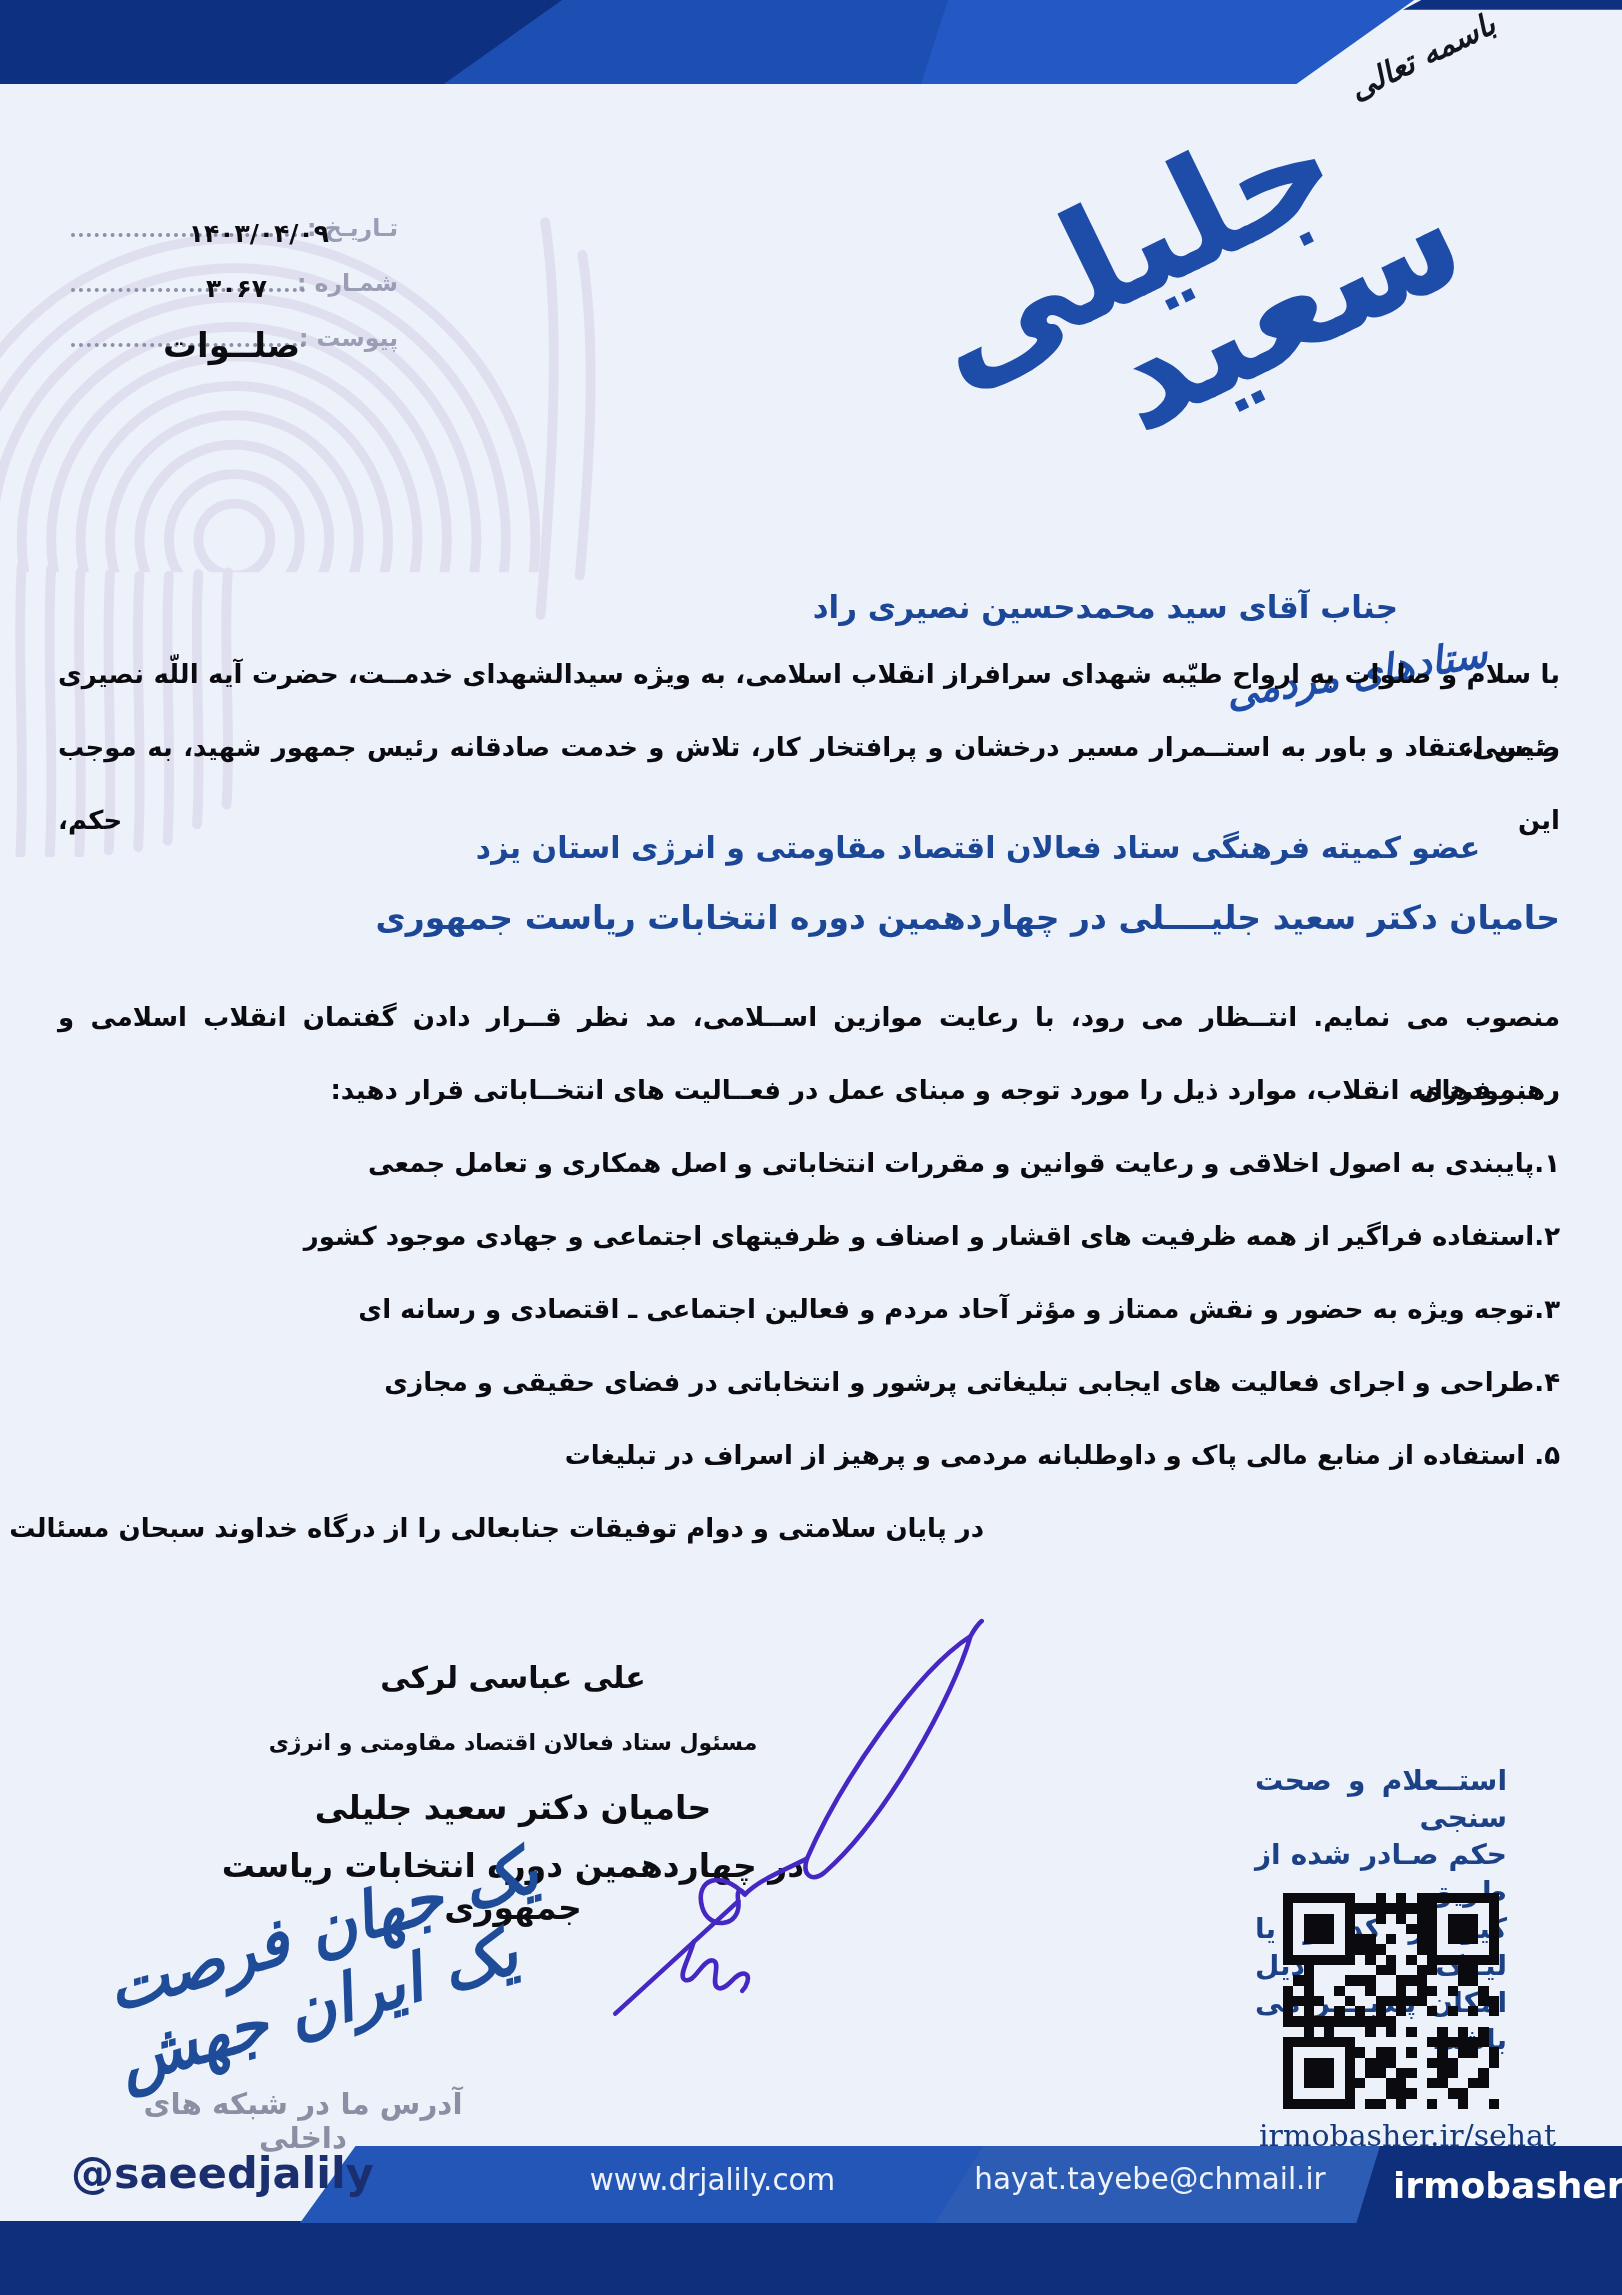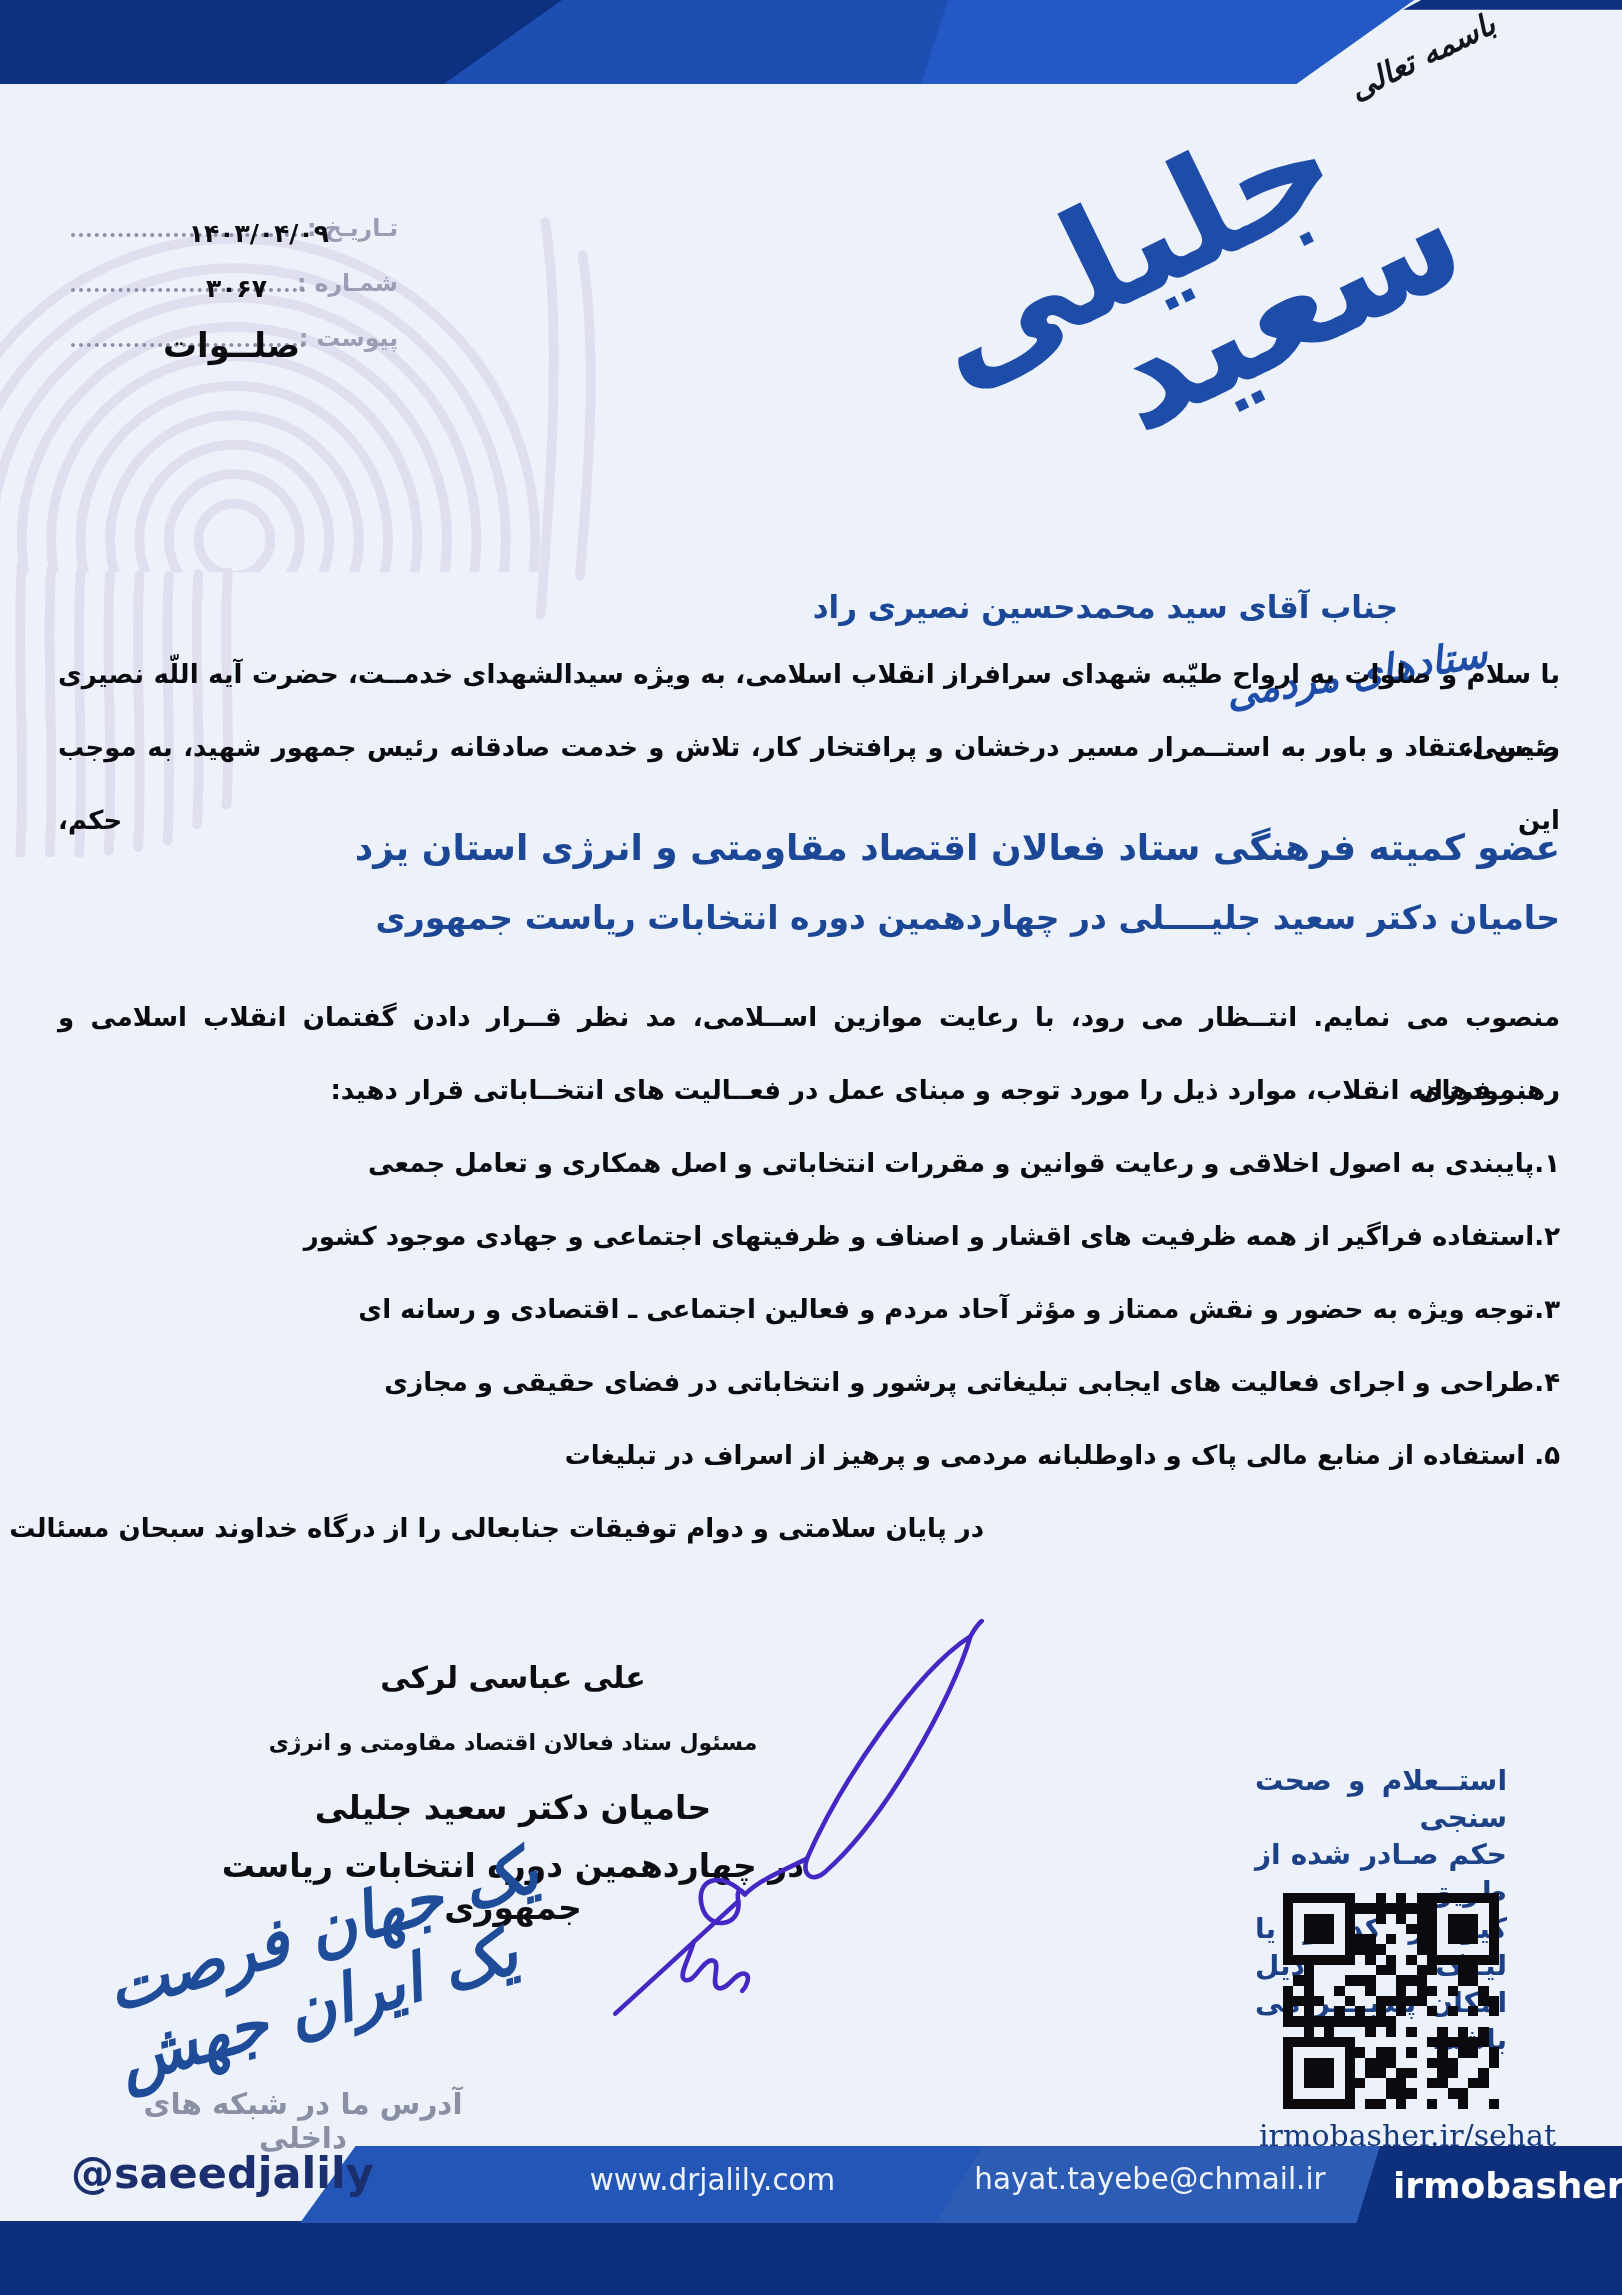--- a/index.html
+++ b/index.html
@@ -39,21 +39,21 @@
   .mv-date{right:69px;}
   .mv-num{right:131px;}
   .mv-att{right:98px;bottom:-3.9px;font-size:34px;}
 
   
   .addressee{position:absolute;top:589px;right:224px;font-size:31px;font-weight:bold;color:#1b4796;white-space:nowrap;}
   .body-block{position:absolute;top:638px;left:59px;right:62px;color:#0b0b10;}
   .ln{height:73px;line-height:73px;font-size:26px;font-weight:bold;text-align:right;white-space:nowrap;}
   .just{text-align:justify;text-align-last:justify;white-space:normal;}
   .ttl{color:#1b4796;font-weight:bold;text-align:center;padding-left:338px;white-space:nowrap;}
-  .ttl1{margin-top:34px;font-size:36px;line-height:60px;}
+  .ttl1{margin-top:34px;font-size:30px;line-height:60px;}
   .ttl2{font-size:33px;line-height:65px;margin-top:6.5px;}
   .gap-top{margin-top:31px;}
   .closing{padding-right:576px;}
 
   
   .sig-block{position:absolute;top:1650px;left:190px;width:648px;text-align:center;color:#0d0d12;}
   .sig-name{font-size:30px;font-weight:bold;line-height:39px;margin-top:8px;}
   .sig-role{font-size:22px;font-weight:bold;line-height:39px;margin-top:26px;}
   .sig-org1{font-size:33px;font-weight:bold;line-height:42px;margin-top:25px;}
   .sig-org2{font-size:33px;font-weight:bold;line-height:42px;margin-top:16px;}

